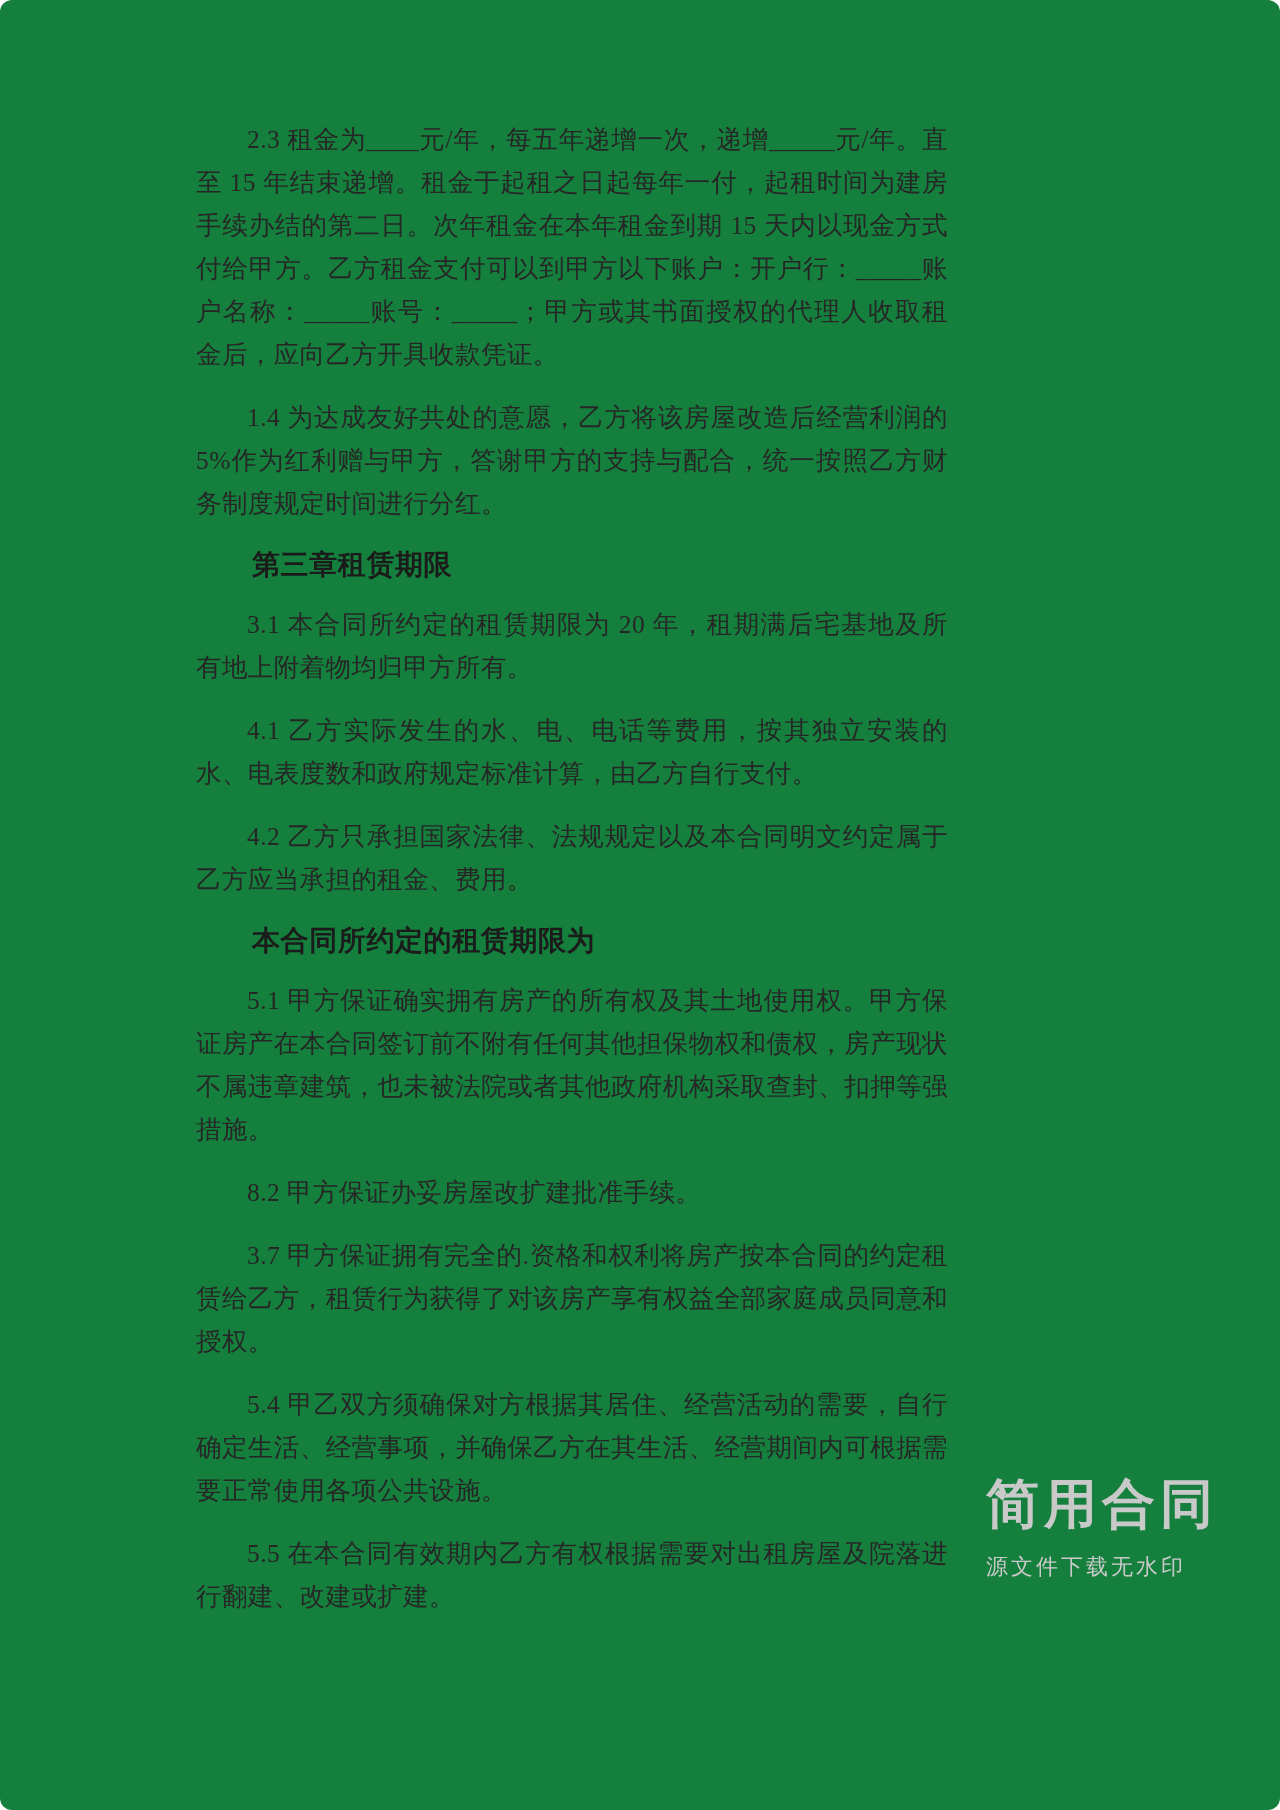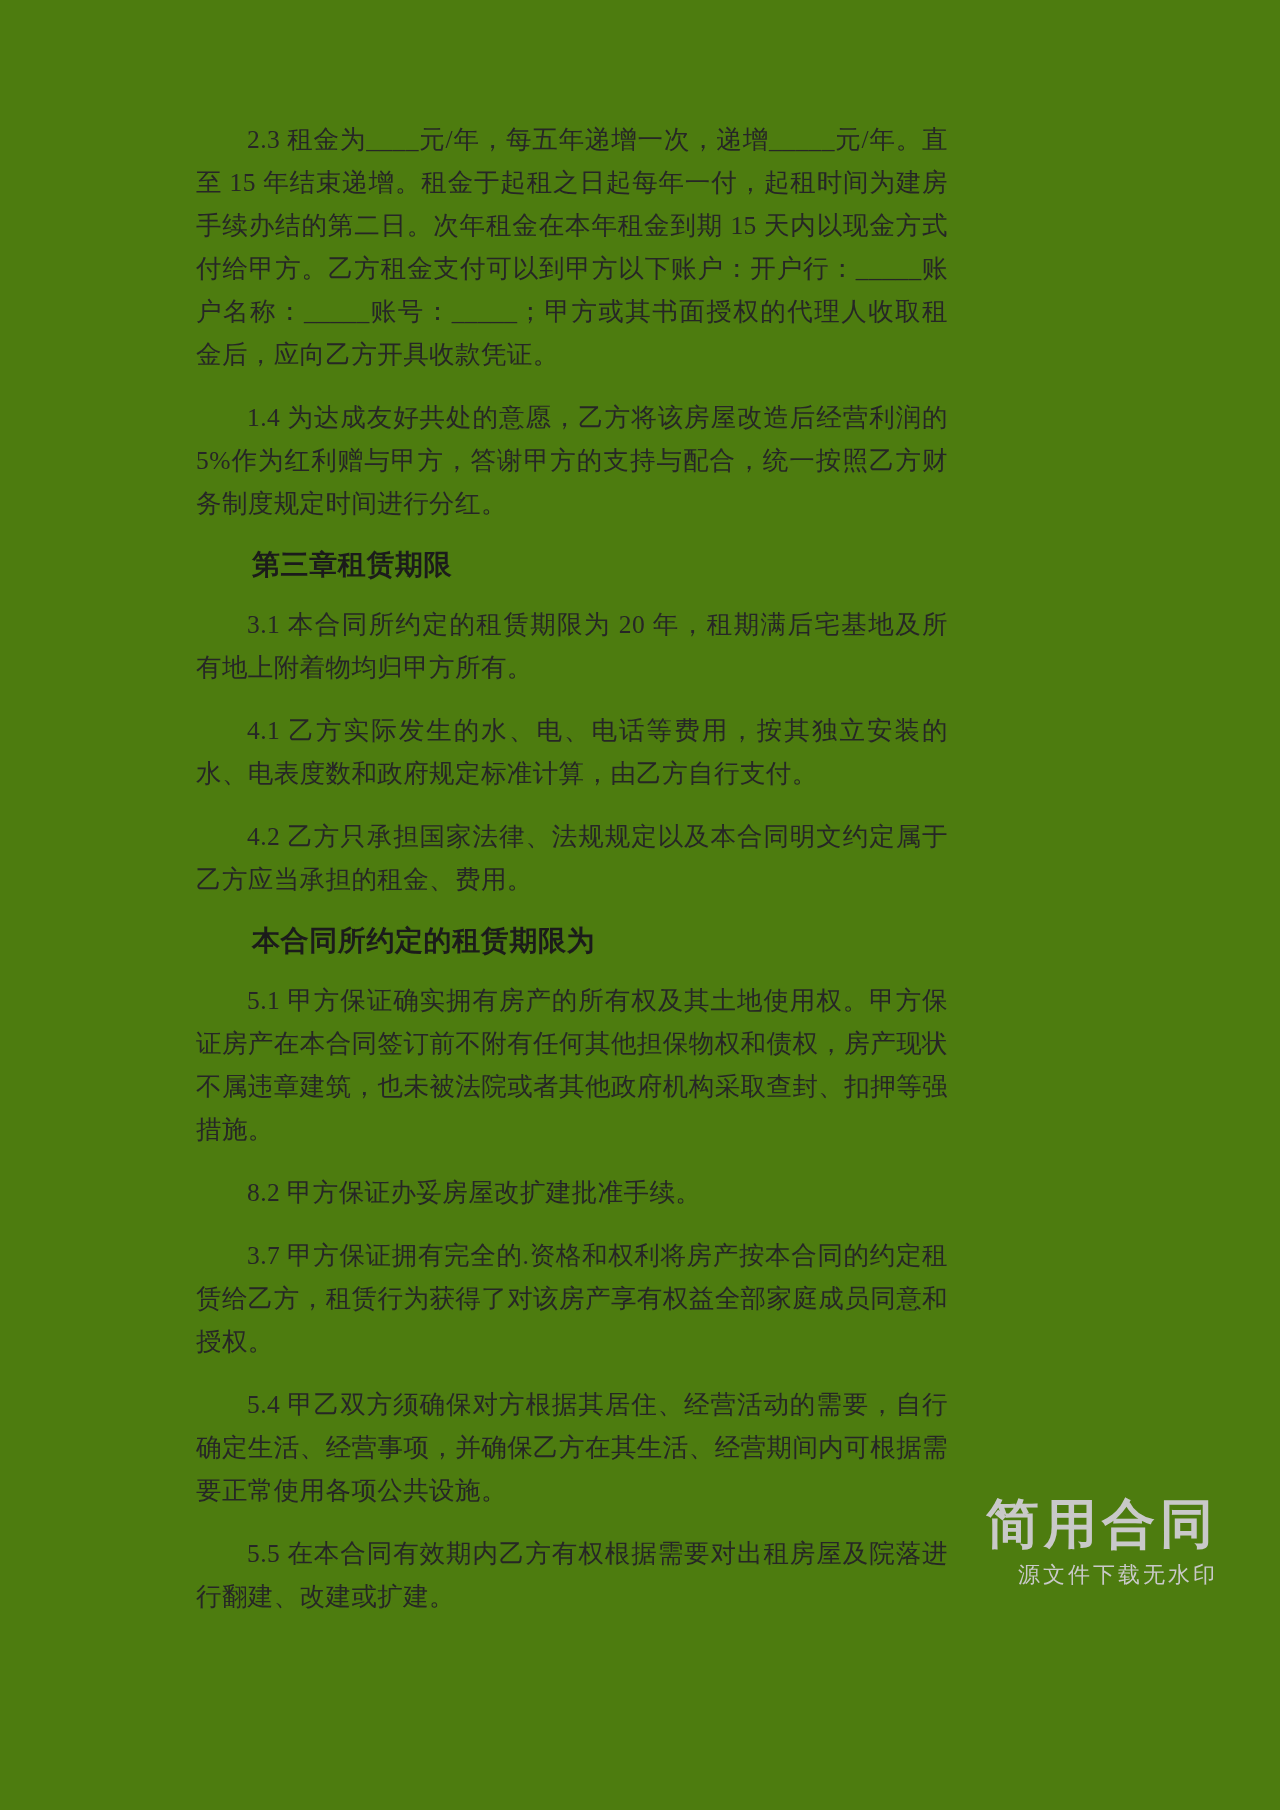--- a/index.html
+++ b/index.html
@@ -7,23 +7,24 @@
     padding: 0;
     background: #ffffff;
   }
   body {
     font-family: "Liberation Serif", "DejaVu Serif", serif;
   }
   .page {
     position: relative;
     width: 1280px;
     height: 1810px;
-    background: #4d7c0f;
+    background: #15803d;
     overflow: hidden;
     box-sizing: border-box;
+    border-radius: 12px;
   }
   .content {
     position: absolute;
     left: 196px;
     top: 118px;
     width: 752px;
   }
   
   .para {
     font-family: "Liberation Serif", "DejaVu Serif", serif;
@@ -45,40 +46,40 @@
     font-weight: bold;
     color: #1b1b1b;
     text-indent: 2em;
     margin: 14px 0 18px 0;
     letter-spacing: 0.6px;
   }
   
   .watermark {
     position: absolute;
     right: 62px;
-    bottom: 220px;
-    text-align: right;
+    bottom: 228px;
+    text-align: left;
     user-select: none;
     pointer-events: none;
   }
   .watermark-title {
     font-family: "Liberation Sans", "DejaVu Sans", sans-serif;
     font-size: 53px;
     font-weight: bold;
     color: #c9c9c9;
     letter-spacing: 5px;
     line-height: 1.05;
     white-space: nowrap;
   }
   .watermark-sub {
     font-family: "Liberation Sans", "DejaVu Sans", sans-serif;
     font-size: 22px;
     color: #c9c9c9;
     letter-spacing: 3px;
-    margin-top: 8px;
+    margin-top: 20px;
     white-space: nowrap;
   }
 </style>
 </head>
 <body>
 
 <div class="page">
 
   <div class="content">
       <div class="para">2.3 租金为____元/年，每五年递增一次，递增_____元/年。直至 15 年结束递增。租金于起租之日起每年一付，起租时间为建房手续办结的第二日。次年租金在本年租金到期 15 天内以现金方式付给甲方。乙方租金支付可以到甲方以下账户：开户行：_____账户名称：_____账号：_____；甲方或其书面授权的代理人收取租金后，应向乙方开具收款凭证。</div>

